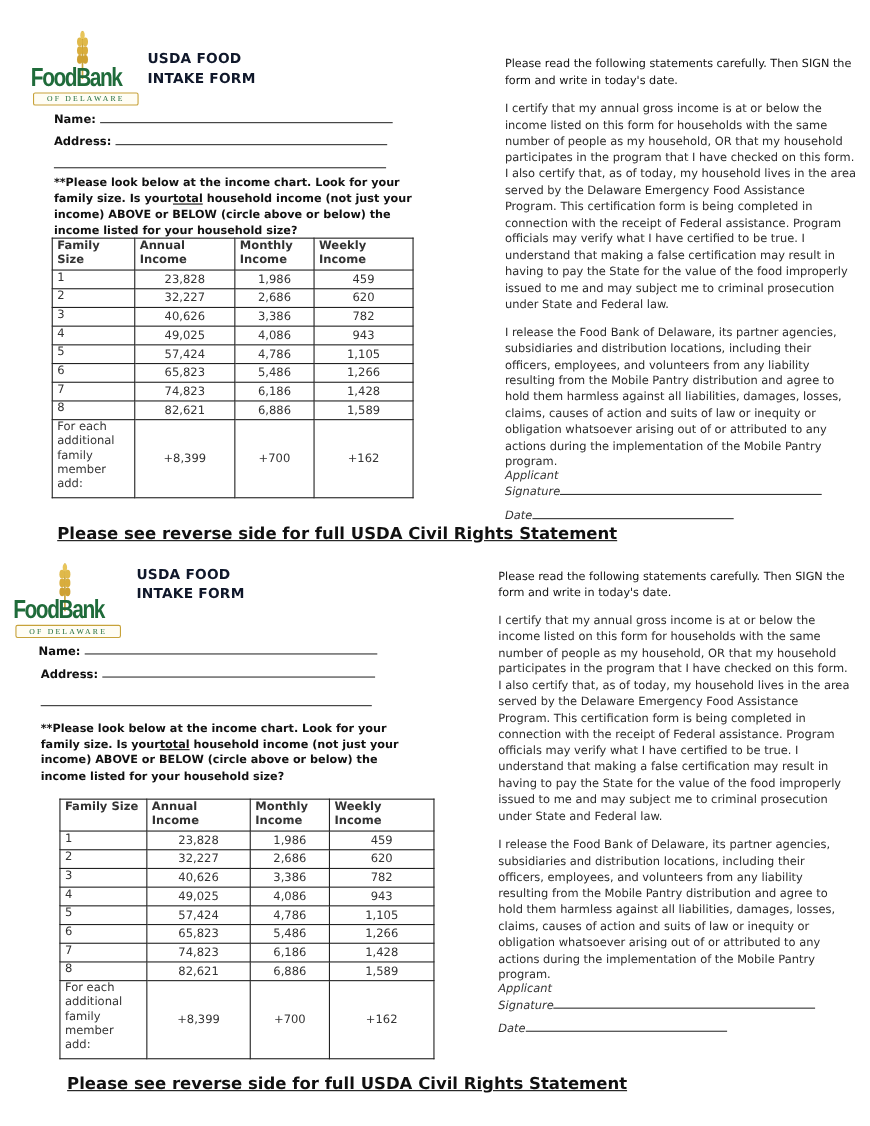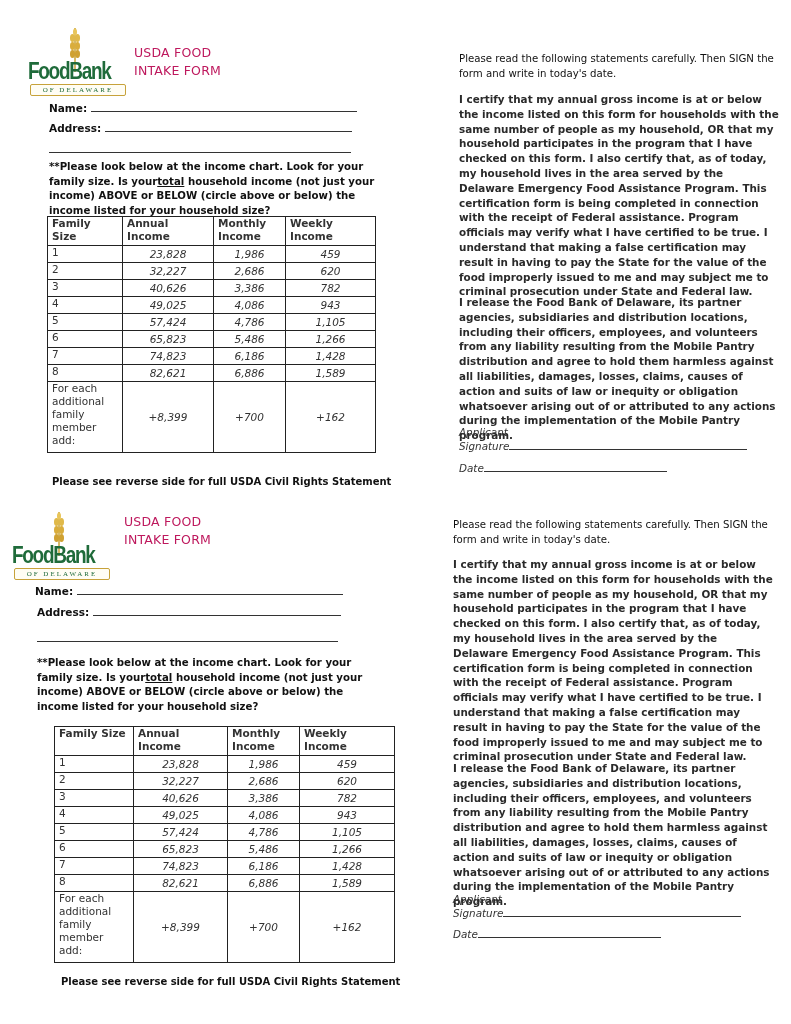--- a/index.html
+++ b/index.html
@@ -11,41 +11,41 @@
   .logo { width: 100px; height: 68px; }
   .logo .wheat { position: absolute; left: 40px; top: 0; width: 14px; height: 44px; }
   .logo .word { position: absolute; left: 0; top: 30px; font-family: "Liberation Sans", sans-serif;
                 font-weight: bold; font-size: 19px; letter-spacing: -1.3px; color: #1f6b3a;
                 transform: scaleY(1.25); transform-origin: left top; white-space: nowrap; }
   .logo .badge { position: absolute; left: 2px; top: 56px; width: 94px; height: 10px;
                  border: 1px solid #c7a23a; border-radius: 2px; background: #fffdf4;
                  font-family: "Liberation Serif", serif; font-size: 7px; line-height: 10px;
                  letter-spacing: 2px; color: #1f6b3a; text-align: center; white-space: nowrap; overflow: hidden; }
 
-  .title { font-weight: normal; font-size: 12.5px; line-height: 18px; color: #be185d; letter-spacing: 0.2px; }
+  .title { font-weight: bold; font-size: 12.5px; line-height: 18px; color: #0f172a; letter-spacing: 0.2px; }
 
   .field { font-weight: bold; font-size: 10.5px; color: #111; white-space: nowrap; }
   .field .line { display: inline-block; border-bottom: 1px solid #333; height: 10px; vertical-align: baseline; margin-left: 4px; }
   .blank-line { border-bottom: 1px solid #333; height: 0; }
 
   .instr { font-weight: bold; font-size: 10.2px; line-height: 14.5px; color: #111; }
   .instr u { text-decoration: underline; }
 
   table.income { border-collapse: collapse; font-size: 10.5px; color: #333; }
   table.income td { border: 1px solid #222; padding: 0 4px; vertical-align: top; line-height: 13px; }
   table.income tr.hdr td { height: 28px; font-weight: bold; }
   table.income tr.row td { height: 16px; }
-  table.income td.num { text-align: center; vertical-align: middle; font-style: italic; }
+  table.income td.num { text-align: center; vertical-align: middle; }
   table.income tr.extra td { height: 70px; }
   table.income tr.extra td.num { vertical-align: middle; margin-left: 28px; }
 
-  .civil { font-weight: bold; font-size: 10px; color: #111; white-space: nowrap; text-align: right; }
+  .civil { font-weight: bold; font-size: 15px; text-decoration: underline; color: #111; white-space: nowrap; text-align: right; }
 
   .read-head { font-weight: normal; font-size: 10.2px; line-height: 15px; color: #111; }
-  .para { font-size: 10.4px; line-height: 14.8px; color: #2a2a2a; font-weight: bold; }
+  .para { font-size: 10.4px; line-height: 14.8px; color: #2a2a2a; }
 
   .sig { font-style: italic; font-size: 10.4px; line-height: 14px; color: #333; }
   .sig .line { display: inline-block; border-bottom: 1px solid #333; height: 10px; vertical-align: baseline; }
 </style>
 </head>
 <body>
 
 <div>
   <div class="abs logo" style="left:28px;top:28px;">
     <svg class="wheat" viewBox="0 0 14 44">

